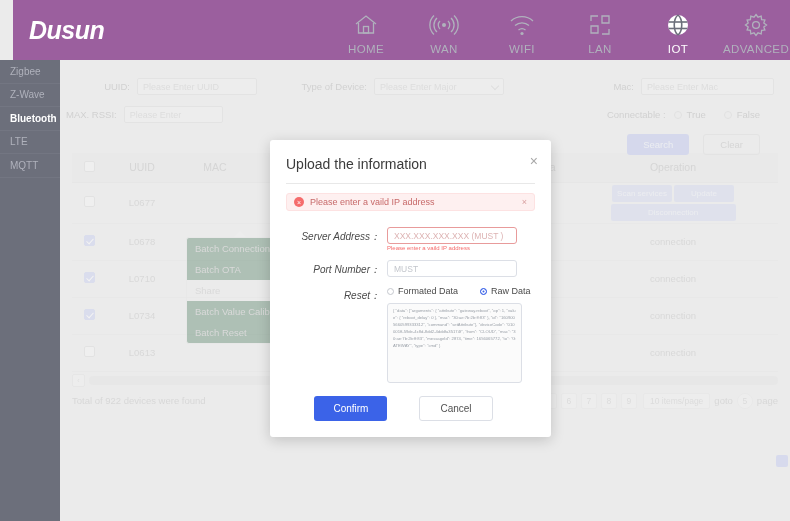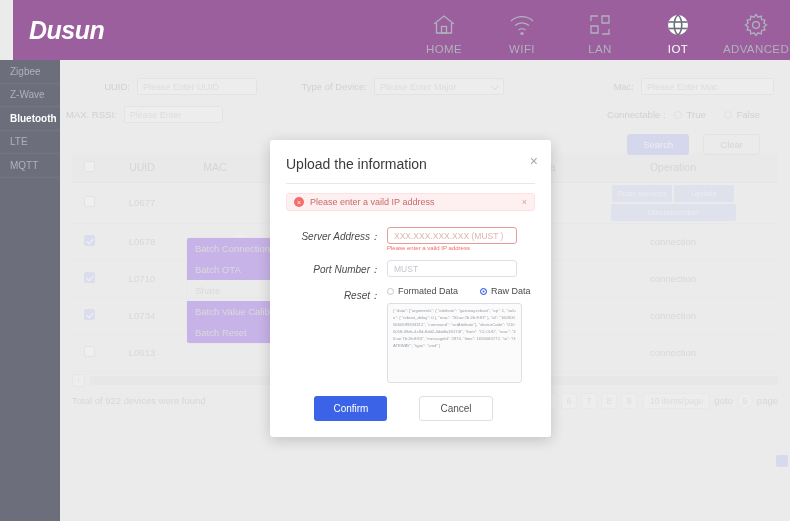--- a/index.html
+++ b/index.html
@@ -65,21 +65,21 @@
   }
   .btn-clear{
     background:transparent; color:#9b9b9b; font-size:9.5px; border-radius:3px;
     padding:4px 16px; border:1px solid #cacaca;
   }
   .opsrow{ display:flex; gap:9px; padding:0 12px; margin-top:2px; }
   .opbtn{ font-size:9.5px; color:#9b9b9b; border:1px solid #cacaca; border-radius:3px;
     padding:4px 9px; background:transparent; display:flex; align-items:center; gap:14px;}
 
   .dropdown{
-    position:absolute; left:186px; top:237px; width:130px; background:#6d28d9;
+    position:absolute; left:186px; top:237px; width:130px; background:#14532d;
     border:1px solid #dcdcdc; border-radius:3px; z-index:3; opacity:.42;
   }
   .dropdown .di{ font-size:9.5px; color:#aaa; padding:5px 8px; }
   .dropdown .di.hl{ background:#e2e2e2; }
   .dropcaret{ position:absolute; left:234px; top:231px; width:0;height:0;
     border-left:6px solid transparent;border-right:6px solid transparent;
     border-bottom:6px solid #ececec; z-index:3; opacity:.42;}
 
   table.devtbl{ width:706px; margin:8px 12px 0 12px; border-collapse:collapse; table-layout:fixed; }
   table.devtbl th{
@@ -175,20 +175,34 @@
       <span class="ico">
         <svg width="26" height="26" viewBox="0 0 26 26" fill="none" stroke="currentColor" stroke-width="1.3">
           <path d="M3 12 L13 4 L23 12"></path>
             <path d="M5.5 11 V21 H20.5 V11"></path>
           <rect x="10.5" y="14.5" width="5" height="6.5"></rect>
         </svg>
       </span>
       <span class="lbl">HOME</span>
     </div>
 
+    <div class="navitem">
+      <span class="ico">
+        <svg width="30" height="26" viewBox="0 0 30 26" fill="none" stroke="currentColor" stroke-width="1.3">
+          <circle cx="15" cy="13" r="2" fill="currentColor" stroke="none"></circle>
+          <path d="M11 9 a5.5 5.5 0 0 0 0 8"></path>
+            <path d="M19 9 a5.5 5.5 0 0 1 0 8"></path>
+          <path d="M8 6 a9.5 9.5 0 0 0 0 14"></path>
+            <path d="M22 6 a9.5 9.5 0 0 1 0 14"></path>
+          <path d="M5 3.5 a13 13 0 0 0 0 19"></path>
+            <path d="M25 3.5 a13 13 0 0 1 0 19"></path>
+        </svg>
+      </span>
+      <span class="lbl">WAN</span>
+    </div>
 
     <div class="navitem">
       <span class="ico">
         <svg width="28" height="26" viewBox="0 0 28 26" fill="none" stroke="currentColor" stroke-width="1.3">
           <path d="M3 9 a16 16 0 0 1 22 0"></path>
           <path d="M7 13.5 a10.5 10.5 0 0 1 14 0"></path>
           <path d="M10.5 18 a5.5 5.5 0 0 1 7 0"></path>
           <circle cx="14" cy="21.5" r="1.6" fill="currentColor" stroke="none"></circle>
         </svg>
       </span>

